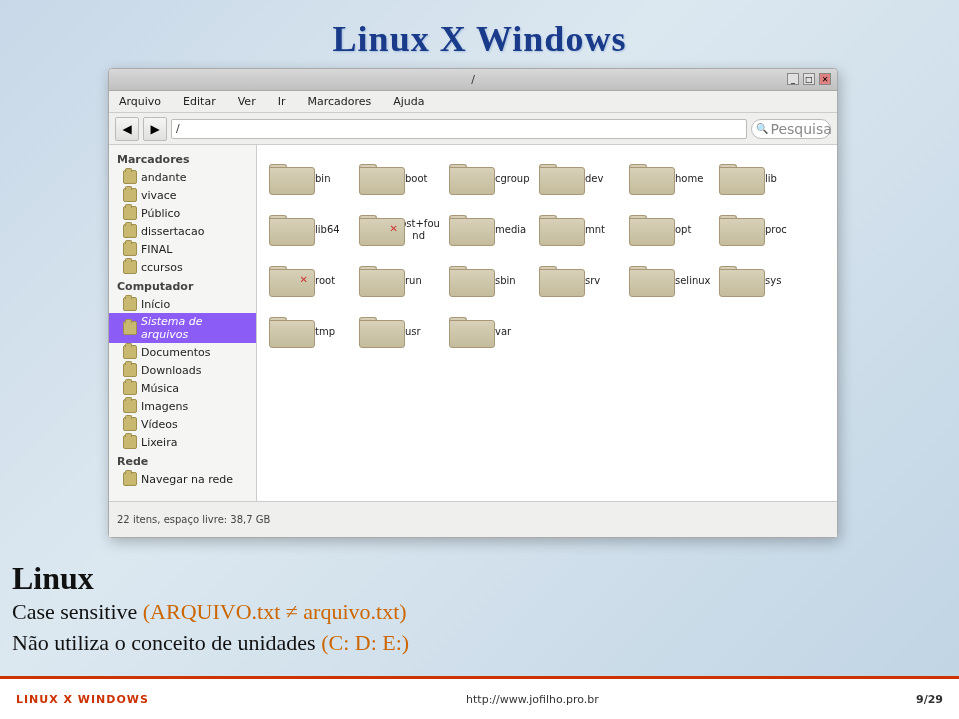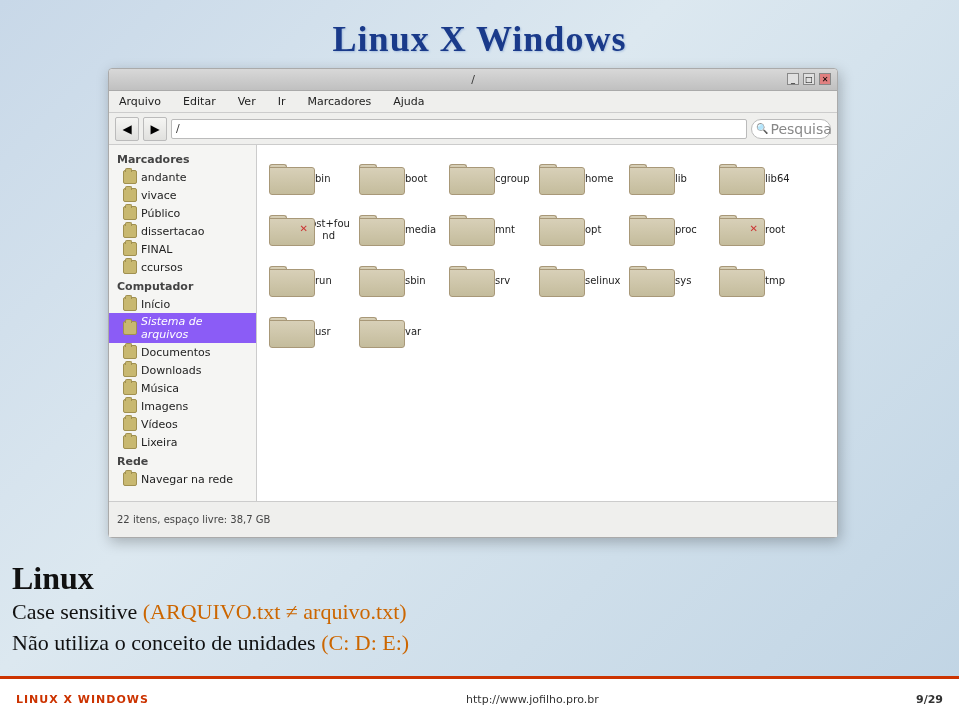--- a/index.html
+++ b/index.html
@@ -480,20 +480,27 @@
             <div class="folder-tab"></div>
             <div class="folder-body"></div>
           </div>
           <div class="file-label">cgroup</div>
         </div>
         <div class="file-item">
           <div class="folder-icon">
             <div class="folder-tab"></div>
             <div class="folder-body"></div>
           </div>
+          <div class="file-label">dev</div>
+        </div>
+        <div class="file-item">
+          <div class="folder-icon">
+            <div class="folder-tab"></div>
+            <div class="folder-body"></div>
+          </div>
           <div class="file-label">home</div>
         </div>
         <div class="file-item">
           <div class="folder-icon">
             <div class="folder-tab"></div>
             <div class="folder-body"></div>
           </div>
           <div class="file-label">lib</div>
         </div>
         <div class="file-item">

